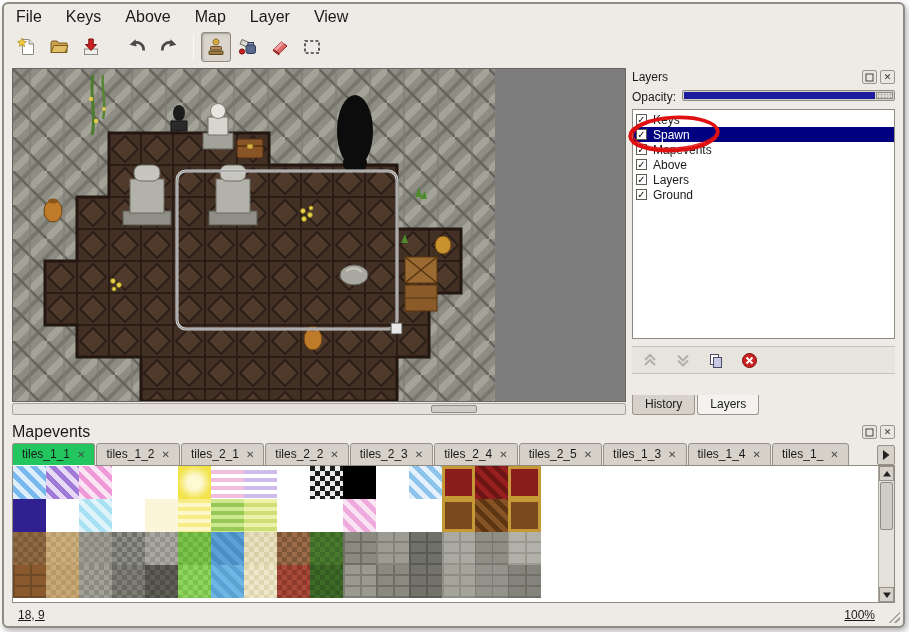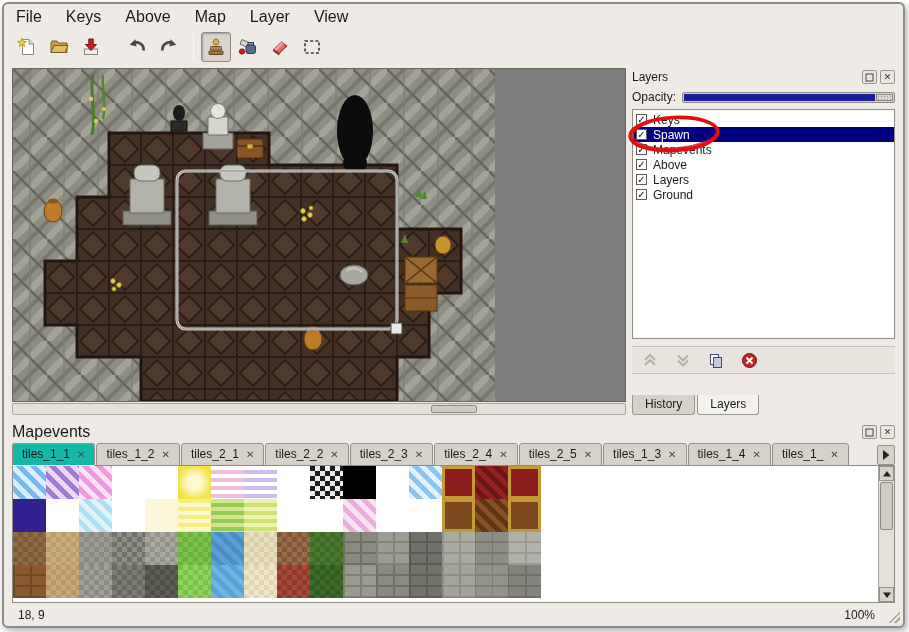--- a/index.html
+++ b/index.html
@@ -28,21 +28,21 @@
   .map-svg { position: absolute; left: 0; top: 0; display: block; }
   .hscroll { height: 12px; margin-top: 1px; background: #e4e1da; border: 1px solid #a9a59d; position: relative; border-radius: 2px; }
   .hthumb { position: absolute; left: 418px; width: 46px; top: 1px; bottom: 1px; background: #cfccc5; border: 1px solid #8f8b83; border-radius: 2px; }
 
   
   .layers-panel { flex: 1; display: flex; flex-direction: column; font-size: 12px; }
   .panel-header { display: flex; align-items: center; height: 18px; }
   .panel-title { flex: 1; }
   .panel-btn { width: 15px; height: 14px; border: 1px solid #9a968d; background: #e9e6e0; border-radius: 2px;
                display: flex; align-items: center; justify-content: center; font-size: 9px; color: #333; margin-left: 3px; }
-  .opacity-row { display: flex; align-items: center; gap: 6px; margin: 4px 0 5px; }
+  .opacity-row { display: flex; align-items: flex-start; gap: 6px; margin: 4px 0 5px; }
   .slider { flex: 1; height: 11px; border: 1px solid #8f8b83; background: #d6d2ca; border-radius: 2px; position: relative; }
   .sfill { position: absolute; left: 1px; top: 1px; bottom: 1px; background: var(--opfill, #1c1c9e); }
   .shandle { position: absolute; right: 1px; top: 1px; bottom: 1px; width: 17px; background: #d9d6cf;
              border: 1px solid #8f8b83; background-image: radial-gradient(#9a968d 0.8px, transparent 0.9px); background-size: 3px 3px; }
   .list-wrap { position: relative; }
   .layer-list { height: 230px; background: #fff; border: 1px solid #8f8b83; padding-top: 2px; overflow: hidden; }
   .layer-row { display: flex; align-items: center; gap: 6px; height: 15px; padding: 0 3px; }
   .layer-row.selected { background: var(--sel, #000080); color: #fff; }
   .checkbox { width: 11px; height: 11px; background: #fff; border: 1px solid #5f5c55; font-size: 10px; line-height: 9px;
               text-align: center; color: #111; font-weight: bold; flex: none; }
@@ -53,36 +53,36 @@
   .panel-tabs { display: flex; margin-top: auto; }
   .ptab { padding: 2px 12px 3px; border: 1px solid #9a968d; background: #d6d2ca; font-size: 12px;
           border-top: none; border-radius: 0 0 3px 3px; margin-right: 2px; }
   .ptab.active { background: #f4f2ee; }
 
   
   .tilesets { margin: 8px 8px 0; display: flex; flex-direction: column; }
   .ts-tabs { display: flex; align-items: flex-end; height: 23px; position: relative; padding-right: 22px; overflow: hidden; margin-top: 2px; }
   .ts-tab { display: flex; align-items: center; gap: 7px; padding: 3px 9px 4px; background: #d6d2ca;
             border: 1px solid #969289; border-radius: 3px 3px 0 0; margin-right: 1px; font-size: 12px; white-space: nowrap; flex: none; }
-  .ts-tab.active { background: #14b8a6; border-bottom-color: #fff; position: relative; z-index: 3; }
+  .ts-tab.active { background: #22c55e; border-bottom-color: #fff; position: relative; z-index: 3; }
   .tab-close { font-size: 10px; color: #4a4a4a; }
   .ts-arrow { position: absolute; right: 0; bottom: 1px; width: 18px; height: 20px; background: #d6d2ca;
               border: 1px solid #969289; display: flex; align-items: center; justify-content: center; border-radius: 2px; }
   .palette-wrap { position: relative; background: #fff; border: 1px solid #8f8b83; height: 138px; margin-top: -1px; overflow: hidden; }
   .palette { display: flex; flex-wrap: wrap; width: 528px; }
   .tile { width: 33px; height: 33px; }
   .vscroll { position: absolute; top: 0; right: 0; bottom: 0; width: 16px; background: #e4e1da;
              border-left: 1px solid #a9a59d; display: flex; flex-direction: column; }
   .varrow { height: 15px; background: #d6d2ca; border: 1px solid #969289; display: flex; align-items: center; justify-content: center; }
   .vthumb { height: 48px; margin: 1px; background: #cfccc5; border: 1px solid #8f8b83; border-radius: 2px; }
   .vspace { flex: 1; }
 
   
   .statusbar { flex: 1; display: flex; align-items: center; justify-content: space-between;
-               padding: 0 16px 0 14px; font-size: 12px; position: relative; }
+               padding: 0 16px 0 14px; font-size: 12px; position: relative; text-decoration: underline; }
   .zoom { margin-right: 12px; margin-left: 6px; }
   .grip { position: absolute; right: 3px; bottom: 3px; width: 13px; height: 13px;
           background: repeating-linear-gradient(135deg, transparent 0 2px, #a8a49c 2px 4px);
           clip-path: polygon(100% 0, 100% 100%, 0 100%); }
 </style>
 </head>
 <body>
 
 <div class="window">
 

